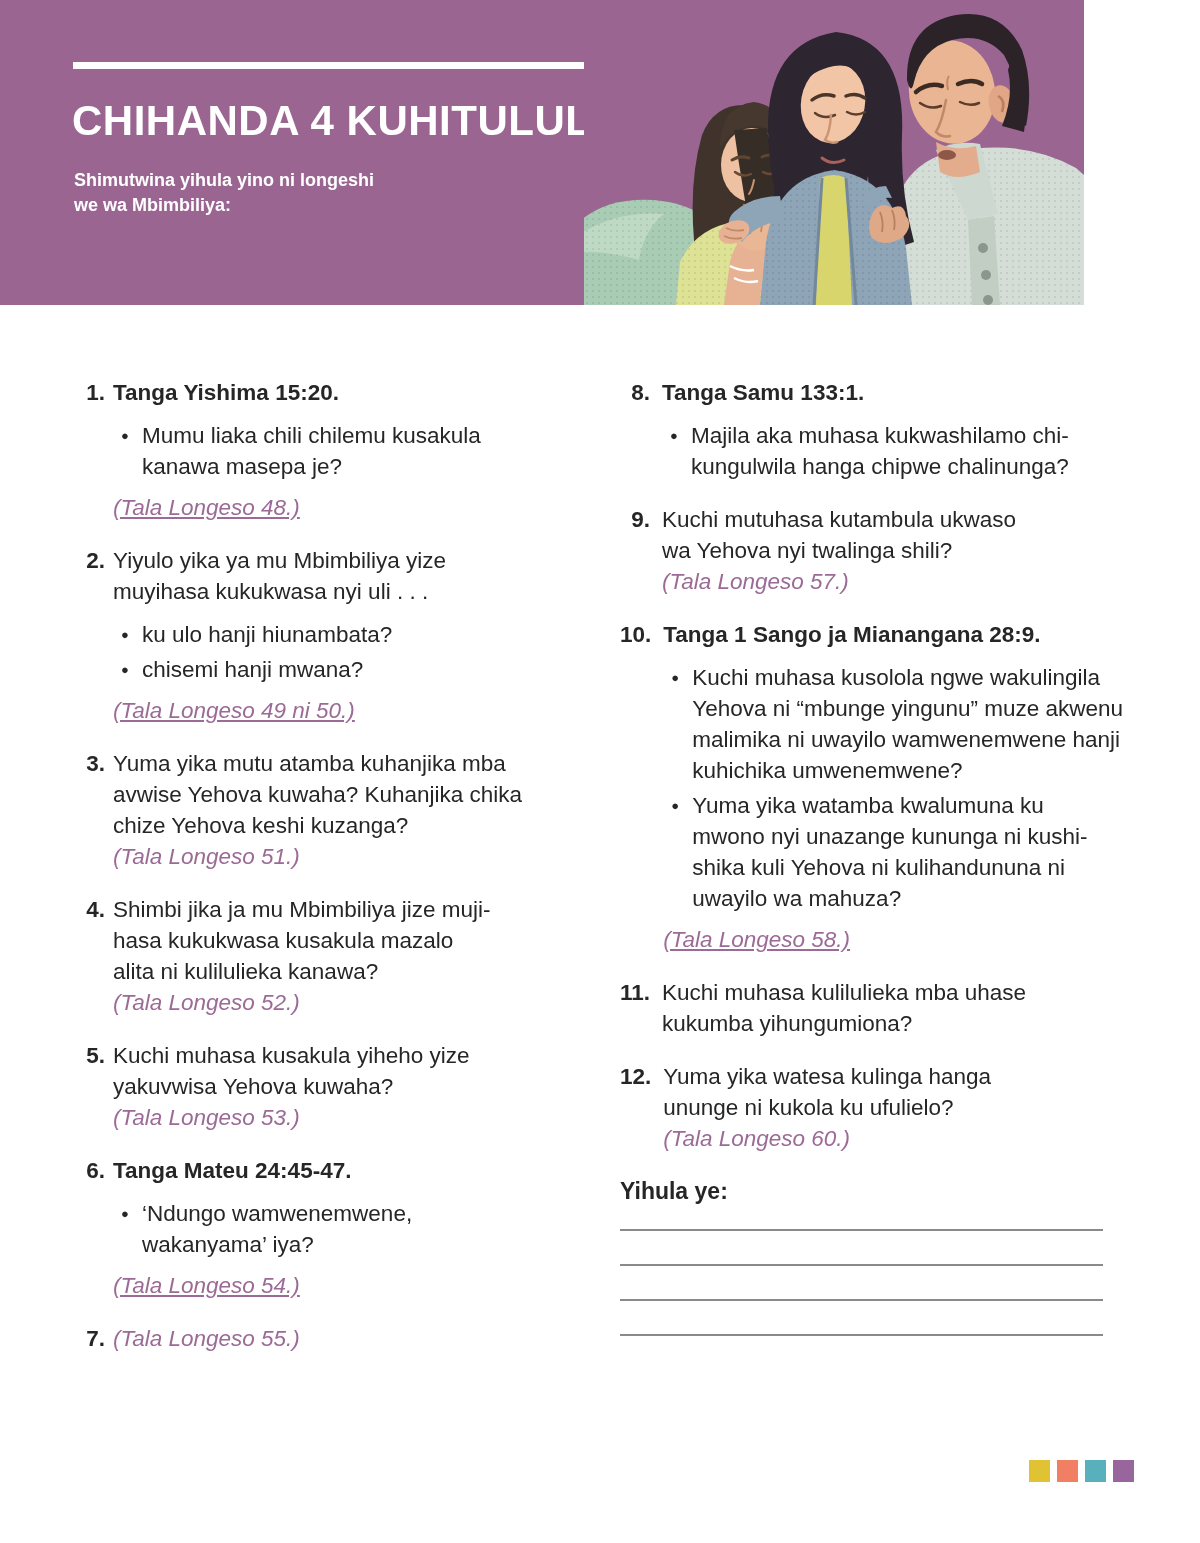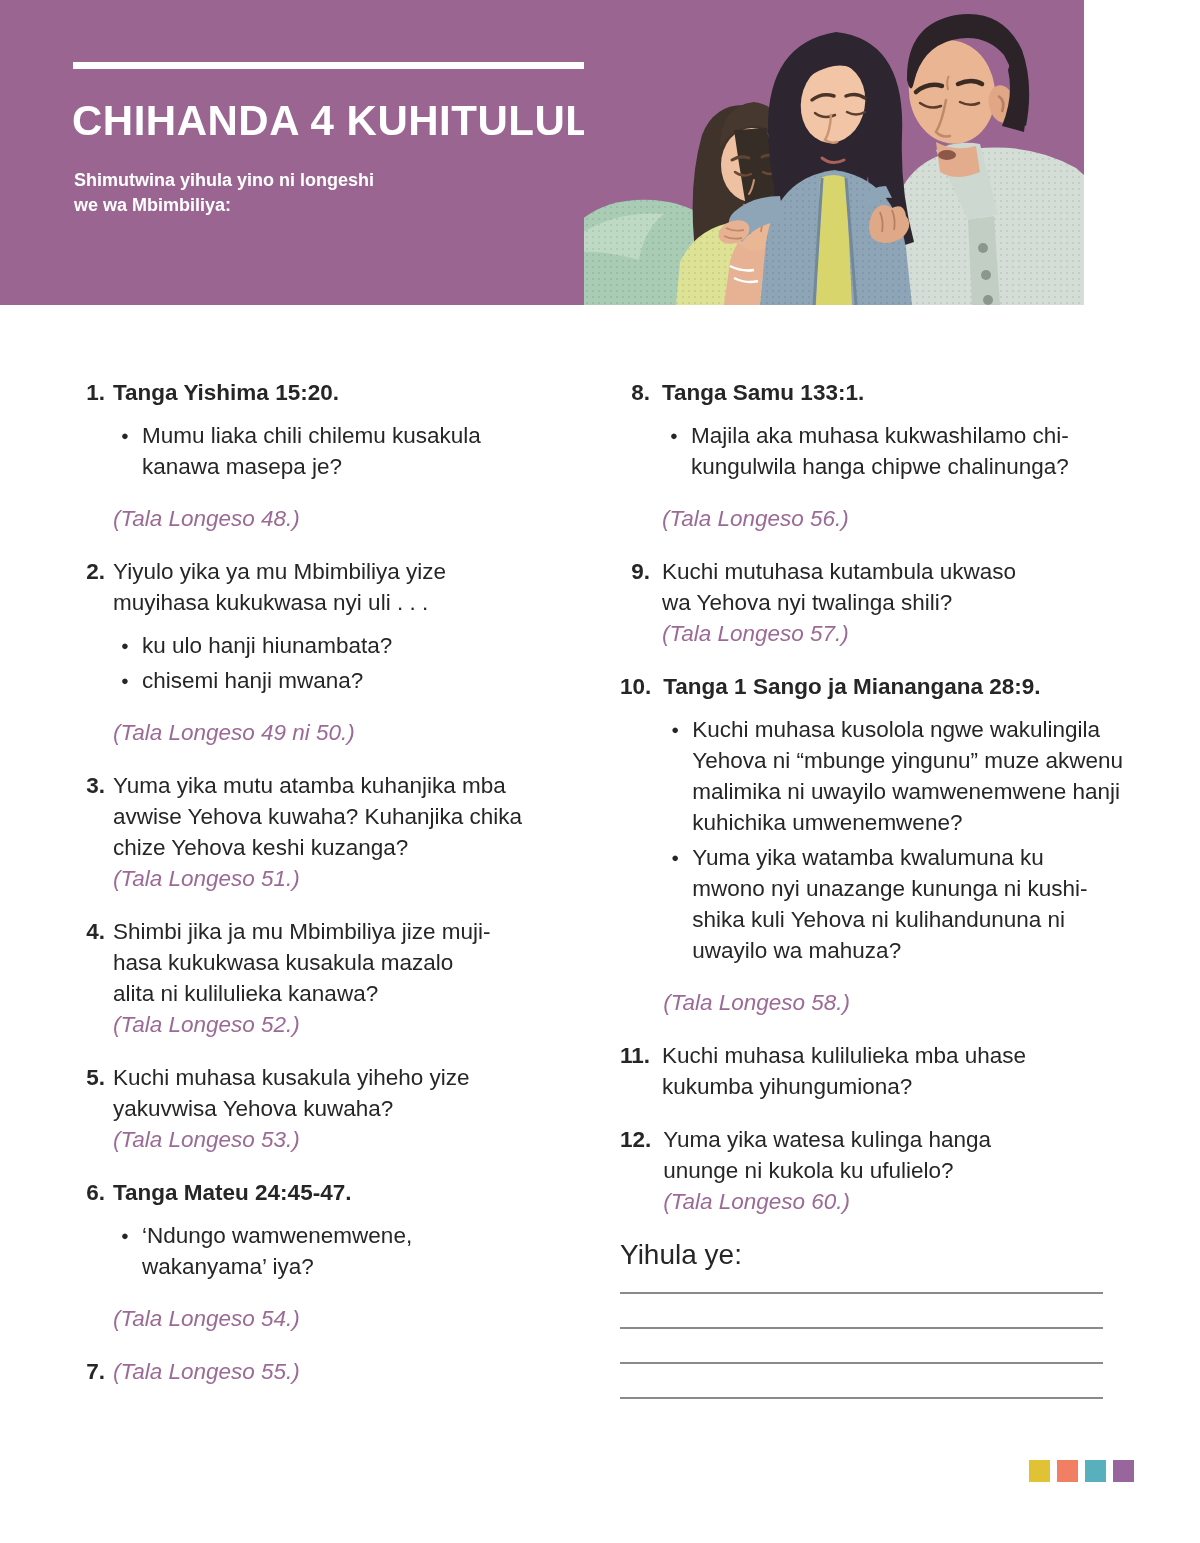--- a/index.html
+++ b/index.html
@@ -32,25 +32,25 @@
   .col-left  .q-num { flex:0 0 20px; margin-right:8px; }
   .col-right .q-num { flex:0 0 30px; margin-right:12px; }
   .q-body { flex:1; font-size:22.5px; line-height:31px; }
   .q-head { font-weight:bold; }
   .q-text, .b-text { white-space:pre-line; }
   .bullet-row { display:flex; }
   .q-head + .bullet-row, .q-text + .bullet-row { margin-top:12px; }
   .bullet-row + .bullet-row { margin-top:4px; }
   .dot { flex:0 0 21px; margin-left:8px; font-size:13px; line-height:31px; }
   .ref { color:#9c6a96; font-style:italic; }
-  .bullet-row + .ref { margin-top:21px; }
+  .bullet-row + .ref { margin-top:10px;text-decoration:underline; }
 
   
   .notes { margin-top:4px; }
-  .notes-label { font-weight:normal; font-size:28px; line-height:31px; }
+  .notes-label { font-weight:bold; font-size:23px; line-height:31px; }
   .answer-lines { width:483px; }
   .answer-line { height:33px; border-bottom:2px solid #8a8a8a; }
   .answer-line.first { height:22px; }
 
   
   .swatches { position:absolute; left:1029px; top:1460px; display:flex; gap:7px; }
   .swatch { width:21px; height:22px; }
 </style>
 </head>
 <body>
@@ -222,21 +222,20 @@
     <section class="col col-right">
         <div class="question">
           <div class="q-num">8.</div>
           <div class="q-body">
             <div class="q-head">Tanga Samu 133:1.</div>
             <div class="bullet-row">
               <span class="dot">●</span>
               <span class="b-text">Majila aka muhasa kukwashilamo chi-
 kungulwila hanga chipwe chalinunga?</span>
             </div>
-            <div class="ref">(Tala Longeso 56.)</div>
           </div>
         </div>
         <div class="question">
           <div class="q-num">9.</div>
           <div class="q-body">
             <div class="q-text">Kuchi mutuhasa kutambula ukwaso
 wa Yehova nyi twalinga shili?</div>
             <div class="ref">(Tala Longeso 57.)</div>
           </div>
         </div>

